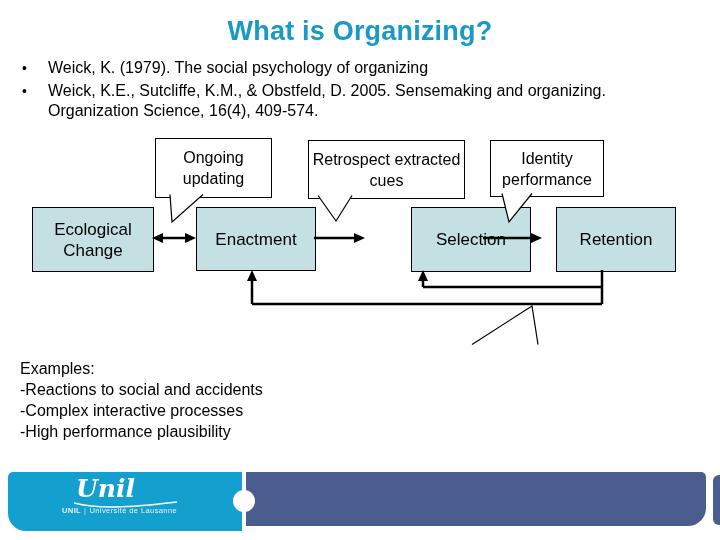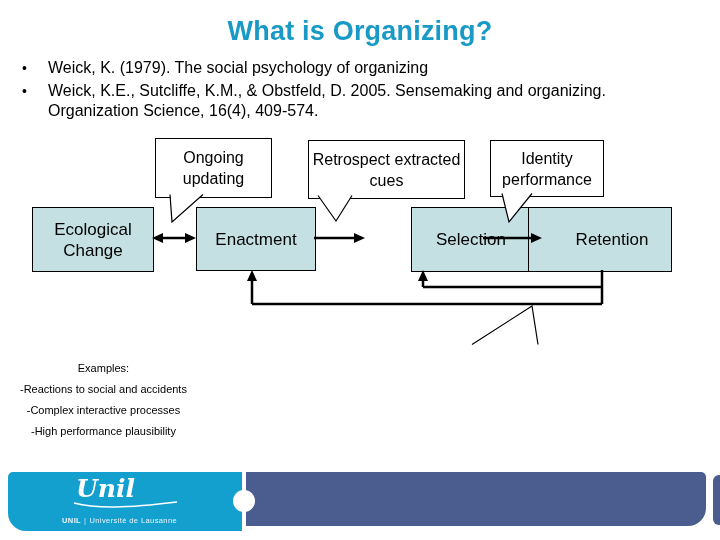--- a/index.html
+++ b/index.html
@@ -17,51 +17,51 @@
   .refs .ref-text{width:608px;}
   .refs b{font-weight:normal;}
 
   
   .flow-box{position:absolute;background:#c5e0e3;border:1px solid #000;
             display:flex;align-items:center;justify-content:center;text-align:center;
             font-size:17px;line-height:21px;}
   .box-eco{left:32px;top:207px;width:120px;height:63px;}
   .box-enact{left:196px;top:207px;width:118px;height:62px;}
   .box-select{left:365px;top:207px;width:118px;height:63px;margin-left:46px;}
-  .box-retain{left:528px;top:207px;width:118px;height:63px;padding-left:24px;}
+  .box-retain{left:556px;top:207px;width:118px;height:63px;}
 
   
   .callout{position:absolute;background:#ffffff;border:1px solid #000;
            display:flex;align-items:center;justify-content:flex-start;text-align:center;
            font-size:16px;line-height:21px;}
   .co-ongoing{left:155px;top:138px;width:115px;height:58px;}
   .co-retro{left:308px;top:140px;width:155px;height:57px;}
   .co-identity{left:490px;top:140px;width:112px;height:55px;}
   .co-feedback{left:332px;top:343px;width:241px;height:57px;}
 
   
-  .examples{position:absolute;left:20px;top:358px;font-size:11px;line-height:21px;text-align:center;}
+  .examples{position:absolute;left:20px;top:358px;font-size:16px;line-height:21px;}
 
   
   .overlay{position:absolute;left:0;top:0;width:720px;height:540px;pointer-events:none;}
 
   
   .bar-left{position:absolute;left:8px;top:472px;width:234px;height:59px;
             background:#14a0ce;border-radius:5px 0 0 18px;}
   .bar-right{position:absolute;left:246px;top:472px;width:460px;height:54px;
              background:#4b5c8e;border-radius:0 5px 18px 0;}
   .bar-sliver{position:absolute;left:713px;top:475px;width:7px;height:50px;
               background:#4b5c8e;border-radius:6px 0 0 6px;}
   .junction-circle{position:absolute;left:233px;top:490px;width:22px;height:22px;
                    border-radius:50%;background:#ffffff;}
   .logo{position:absolute;left:60px;top:476px;width:140px;}
   .logo-script{font-family:"DejaVu Serif",serif;font-style:italic;font-weight:bold;
                font-size:25px;line-height:26px;color:#fff;padding-left:16px;}
   .logo-swash{position:absolute;left:12px;top:23px;}
-  .logo-caption{font-size:7.5px;color:#e8f5fb;letter-spacing:.4px;margin-top:14px;padding-left:2px;
+  .logo-caption{font-size:7.5px;color:#e8f5fb;letter-spacing:.4px;margin-top:4px;padding-left:2px;
                 white-space:nowrap;}
   .logo-caption .cap-bold{font-weight:bold;}
   .logo-caption .cap-sep{margin:0 3px;color:#bfe4f2;}
 </style>
 </head>
 <body>
 
 <div class="slide">
 
   <div class="title">What is Organizing?</div>

